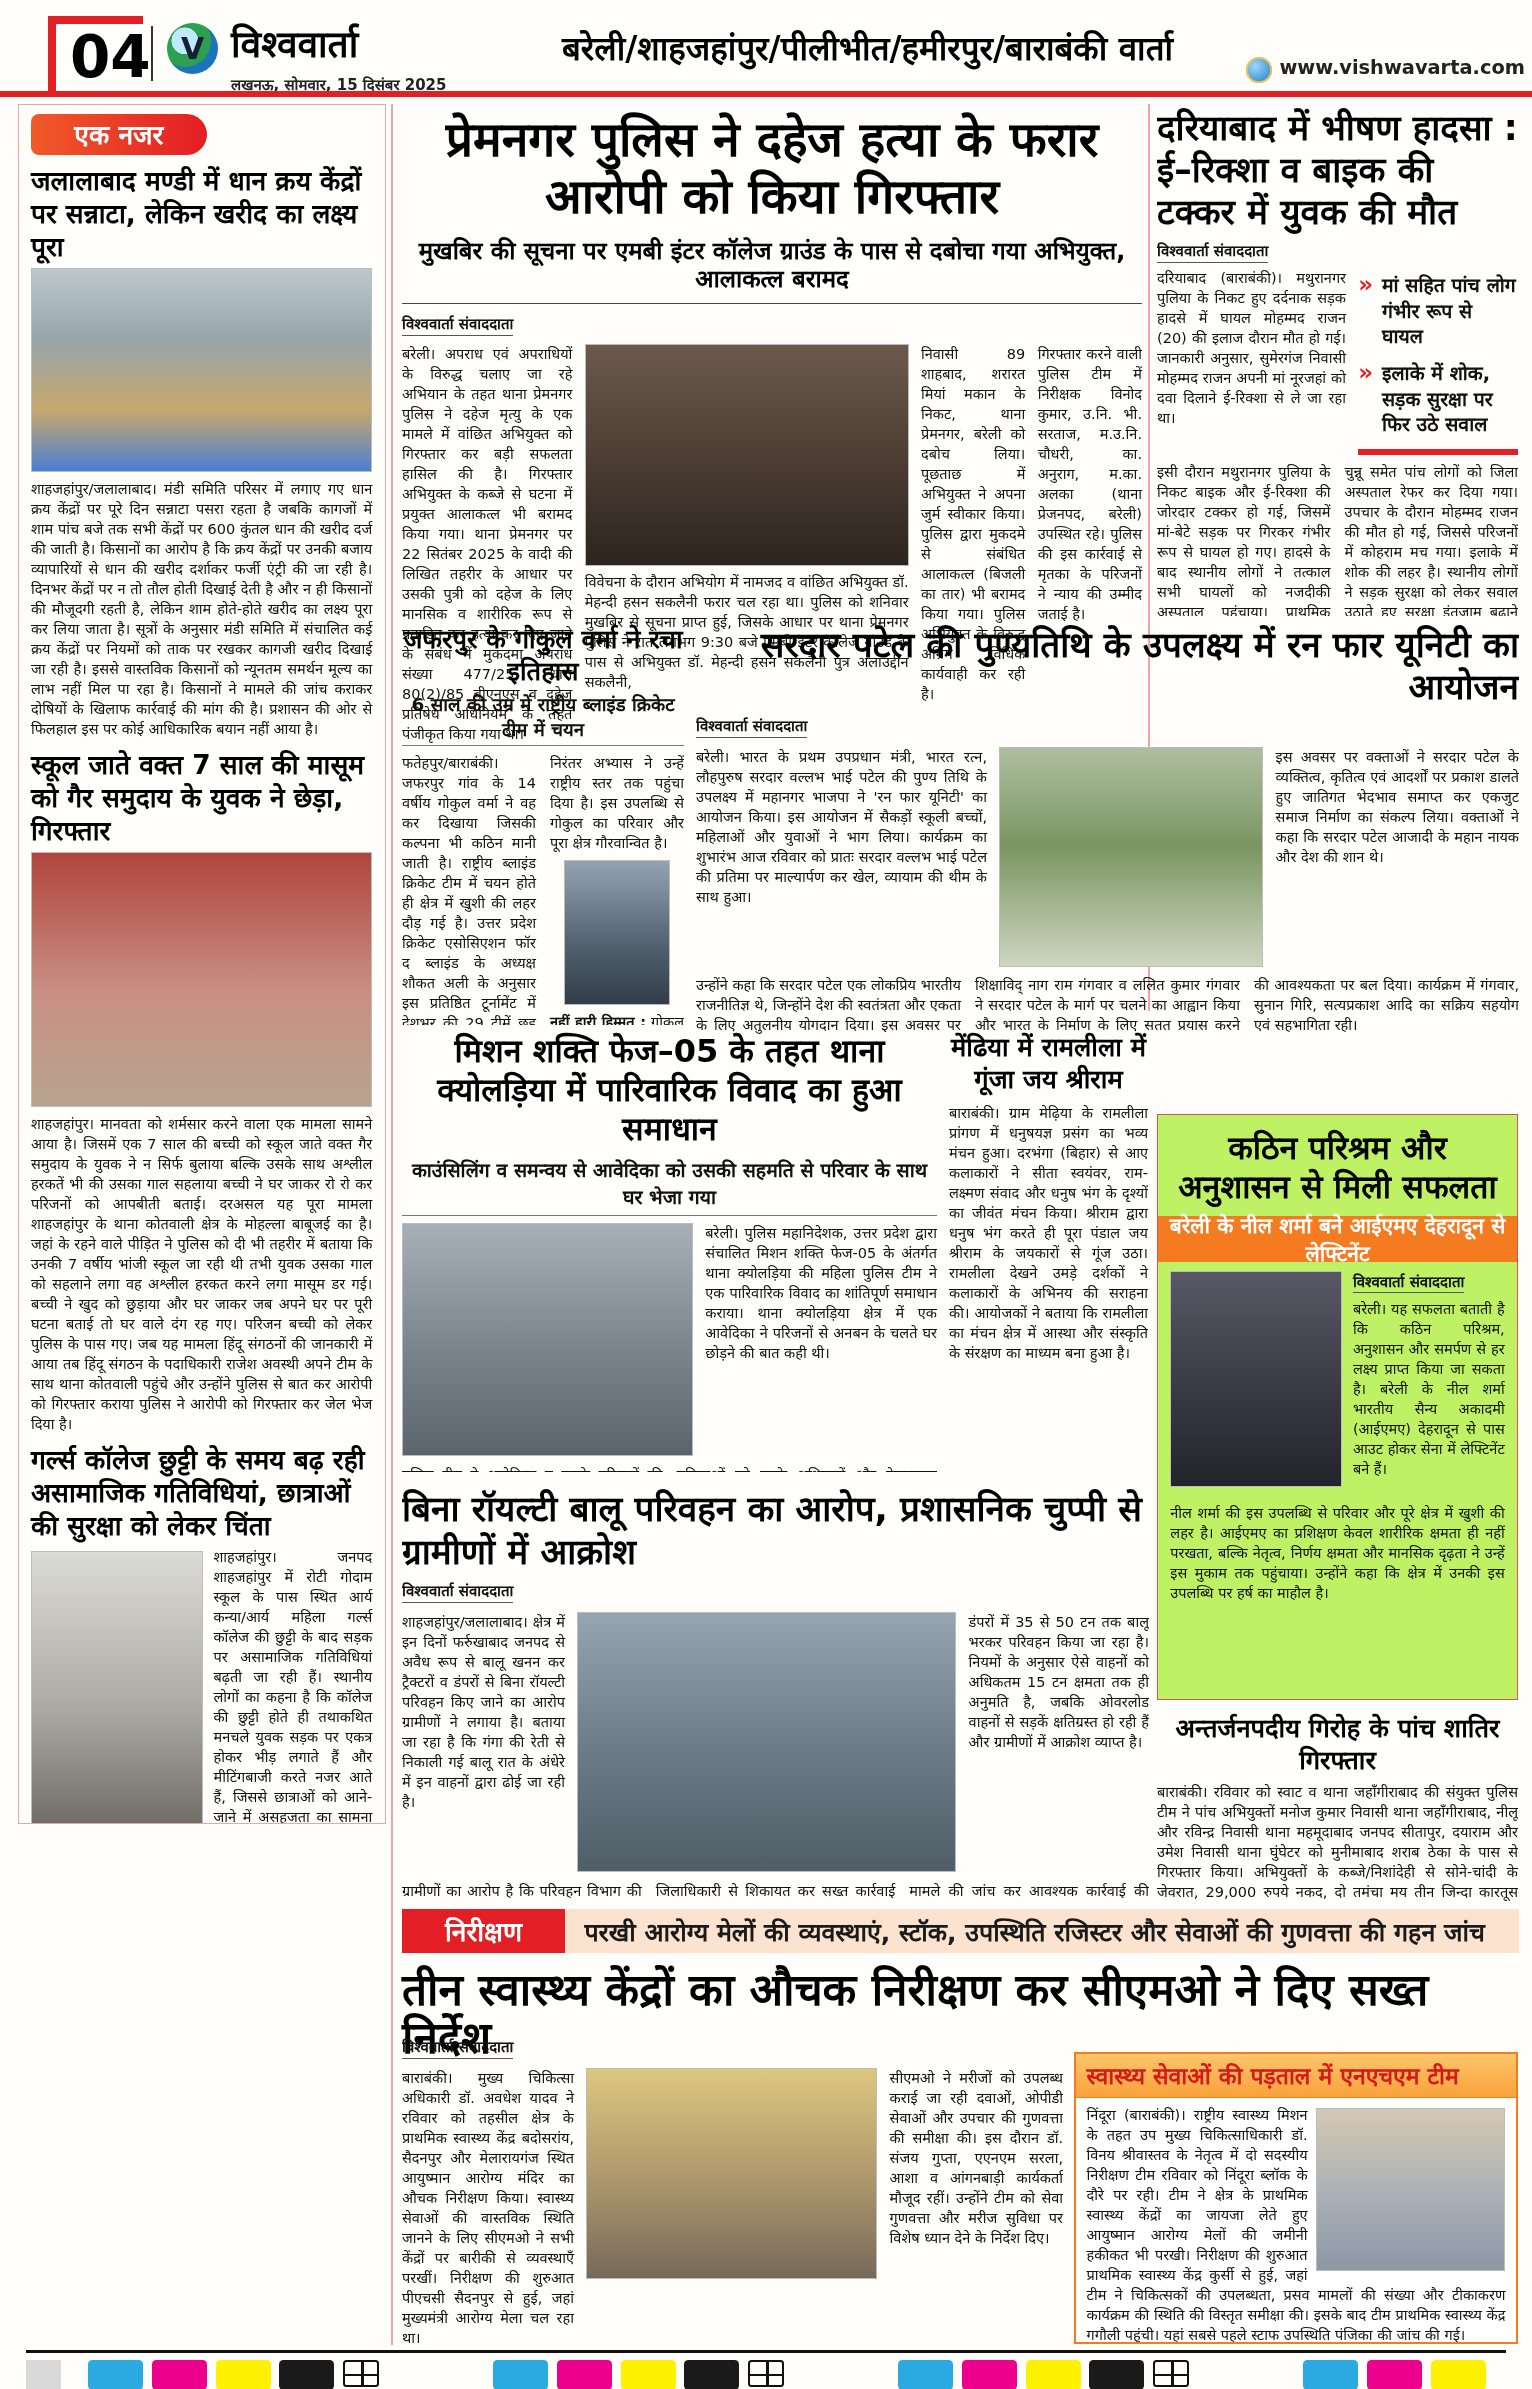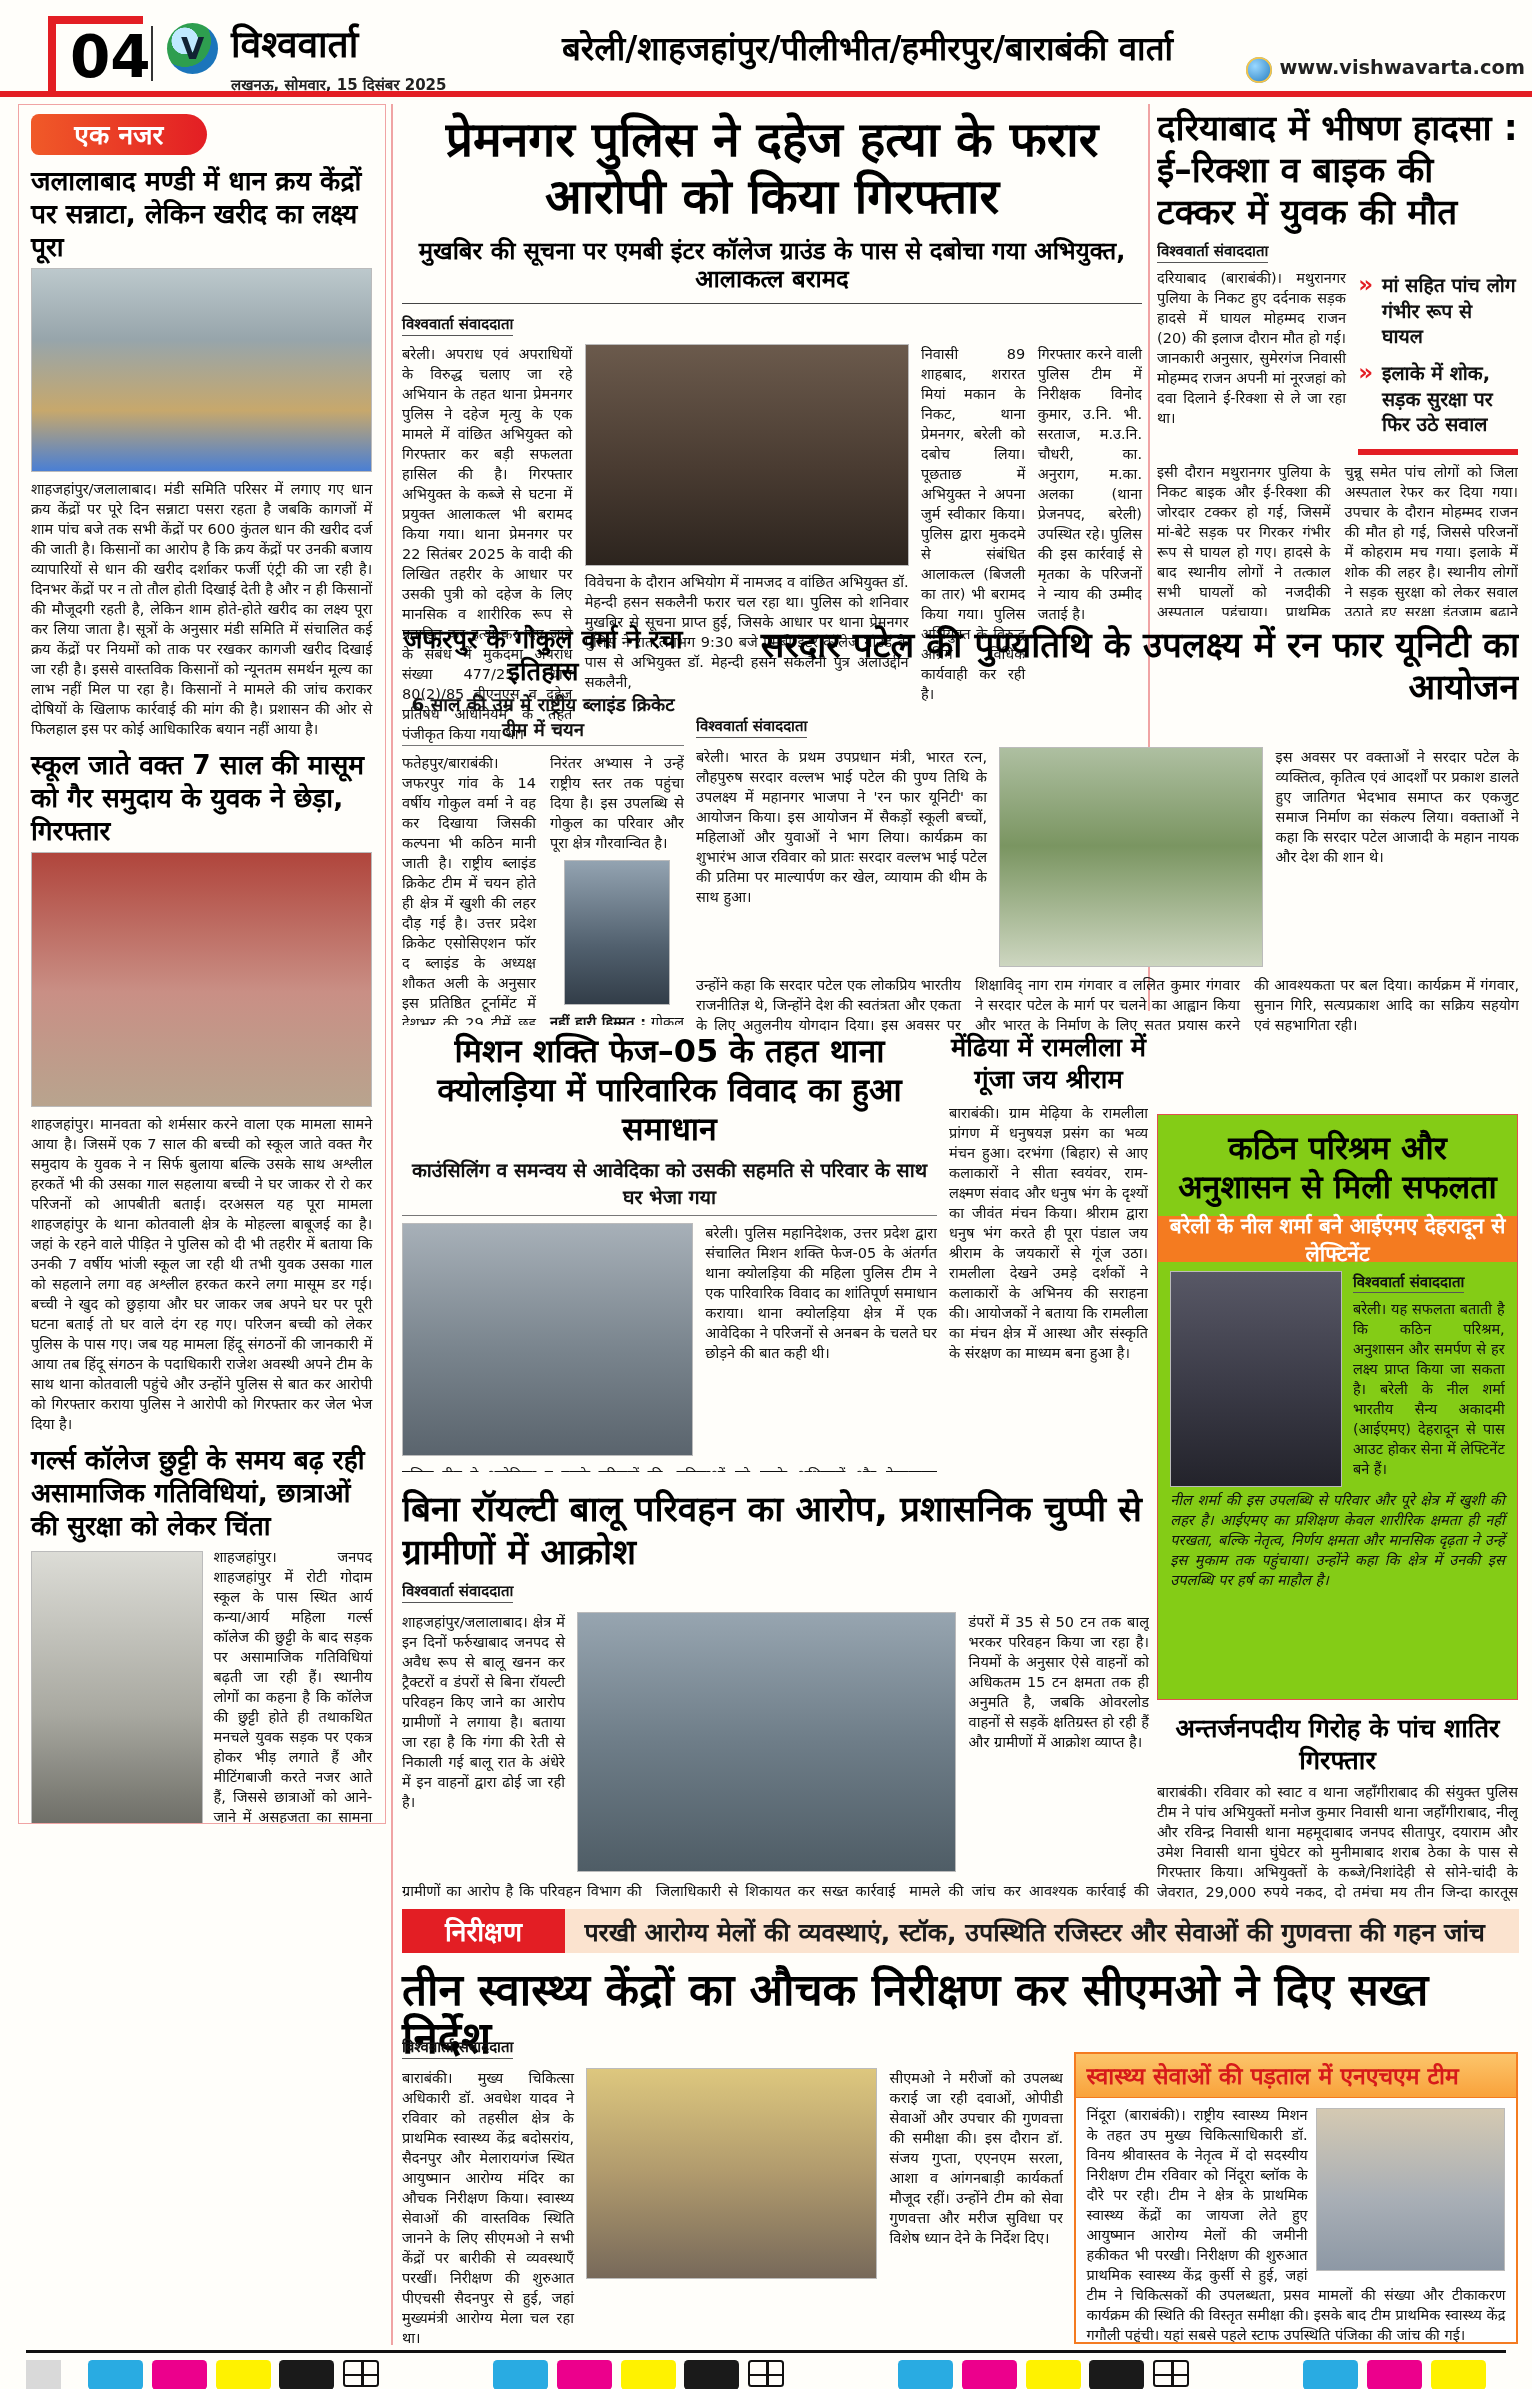--- a/index.html
+++ b/index.html
@@ -33,21 +33,21 @@
   .bullet{display:flex;gap:8.8px;font-size:19.4px;font-weight:bold;line-height:1.3;margin-bottom:12.3px;}
   .chev{color:#e31e24;font-size:23px;line-height:1;}
   .orangestrip{background:#f47b20;color:#fff;font-weight:bold;font-size:21px;display:flex;align-items:center;justify-content:center;text-align:center;}
   .peach{background:#fbe3cf;display:flex;align-items:center;}
   .inspectbadge{background:#e31e24;color:#fff;font-weight:bold;font-size:26.4px;display:flex;align-items:center;justify-content:center;}
   .peachtext{font-size:25px;font-weight:bold;color:#1a1a1a;padding-left:19.4px;}
   .bighl{font-size:44px;font-weight:bold;color:#000;line-height:1.1;}
   .nhmbox{border:2.6px solid #f47b20;background:#fff;box-sizing:border-box;}
   .nhmhead{background:linear-gradient(180deg,#fcc56b,#f9a23b);color:#d61a1a;font-weight:bold;font-size:23px;
            display:flex;align-items:center;padding:5.3px 10.6px;border-bottom:1.8px solid #f47b20;}
-  .kathinbox{border:1.8px solid #e05050;box-sizing:border-box;background:#84cc16;}
+  .kathinbox{border:1.8px solid #e05050;box-sizing:border-box;background:#bef264;}
   .cols2{column-count:2;column-gap:14px;}
   .cols3{column-count:3;column-gap:14px;}
   .sq{width:55px;height:30px;border-radius:4.4px;display:inline-block;margin-right:8.8px;}
   .reg{width:32px;height:23px;border:2.6px solid #111;border-radius:3.5px;position:relative;display:inline-block;vertical-align:top;}
   .reg:before{content:"";position:absolute;left:0;right:0;top:50%;height:2.6px;background:#111;}
   .reg:after{content:"";position:absolute;top:0;bottom:0;left:50%;width:2.6px;background:#111;}
   .blackline{background:#111;height:2.6px;}
 </style>
 </head>
 <body>
@@ -170,21 +170,21 @@
     <div class="h38" style="padding:14px 12.3px 8.8px 12.3px;">कठिन परिश्रम और अनुशासन से मिली सफलता</div>
     <div class="orangestrip" style="height:46px;">बरेली के नील शर्मा बने आईएमए देहरादून से लेफ्टिनेंट</div>
     <div style="padding:8.8px 12.3px;">
       <div style="display:flex;gap:10.6px;">
         <div class="photo" style="width:172px;height:216px;background:linear-gradient(180deg,#585866 0%,#3a3a46 55%,#23232b 100%);"></div>
         <div style="flex:1;">
           <span class="byline">विश्ववार्ता संवाददाता</span>
           <div class="body">बरेली। यह सफलता बताती है कि कठिन परिश्रम, अनुशासन और समर्पण से हर लक्ष्य प्राप्त किया जा सकता है। बरेली के नील शर्मा भारतीय सैन्य अकादमी (आईएमए) देहरादून से पास आउट होकर सेना में लेफ्टिनेंट बने हैं।</div>
         </div>
       </div>
-      <div class="body" style="margin-top:3px;font-style:italic;">नील शर्मा की इस उपलब्धि से परिवार और पूरे क्षेत्र में खुशी की लहर है। आईएमए का प्रशिक्षण केवल शारीरिक क्षमता ही नहीं परखता, बल्कि नेतृत्व, निर्णय क्षमता और मानसिक दृढ़ता ने उन्हें इस मुकाम तक पहुंचाया। उन्होंने कहा कि क्षेत्र में उनकी इस उपलब्धि पर हर्ष का माहौल है।</div>
+      <div class="body" style="margin-top:16px;">नील शर्मा की इस उपलब्धि से परिवार और पूरे क्षेत्र में खुशी की लहर है। आईएमए का प्रशिक्षण केवल शारीरिक क्षमता ही नहीं परखता, बल्कि नेतृत्व, निर्णय क्षमता और मानसिक दृढ़ता ने उन्हें इस मुकाम तक पहुंचाया। उन्होंने कहा कि क्षेत्र में उनकी इस उपलब्धि पर हर्ष का माहौल है।</div>
     </div>
   </div>
 
   <div class="abs" style="left:1157px;top:1713px;width:361px;height:189px;overflow:hidden;">
     <div class="h30">अन्तर्जनपदीय गिरोह के पांच शातिर गिरफ्तार</div>
     <div class="body" style="margin-top:5.3px;">बाराबंकी। रविवार को स्वाट व थाना जहाँगीराबाद की संयुक्त पुलिस टीम ने पांच अभियुक्तों मनोज कुमार निवासी थाना जहाँगीराबाद, नीलू और रविन्द्र निवासी थाना महमूदाबाद जनपद सीतापुर, दयाराम और उमेश निवासी थाना घुंघेटर को मुनीमाबाद शराब ठेका के पास से गिरफ्तार किया। अभियुक्तों के कब्जे/निशांदेही से सोने-चांदी के जेवरात, 29,000 रुपये नकद, दो तमंचा मय तीन जिन्दा कारतूस .12 बोर, पल्सर मोटर साइकिल और एक एण्ड्राएड मोबाइल फोन बरामद किया गया। पुलिस पूछताछ से प्रकाश में आया कि अभियुक्तों का एक अन्तर्जनपदीय गिरोह है, जिनके द्वारा मोटर साइकिल से दिन में सुनसान व ताला लगे हुए मकानों को रेकी कर चिन्हित किया जाता था।</div>
   </div>
 
   <div class="abs" style="left:402px;top:1488px;width:747px;height:414px;overflow:hidden;">
     <div class="h38" style="text-align:left;font-size:35px;">बिना रॉयल्टी बालू परिवहन का आरोप, प्रशासनिक चुप्पी से ग्रामीणों में आक्रोश</div>

